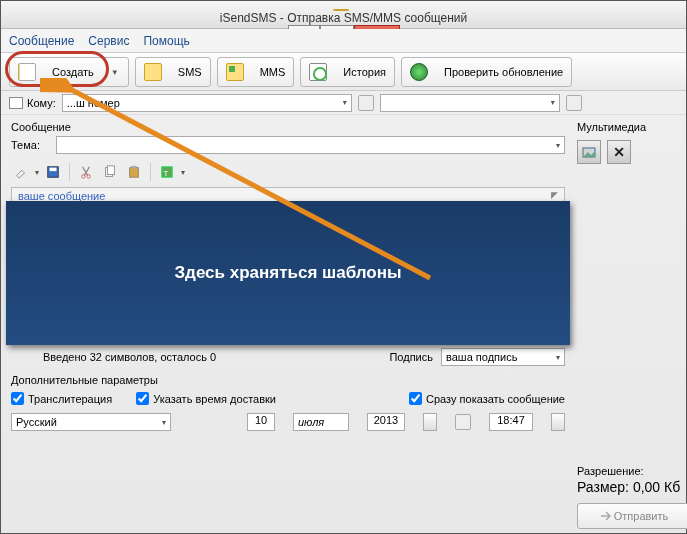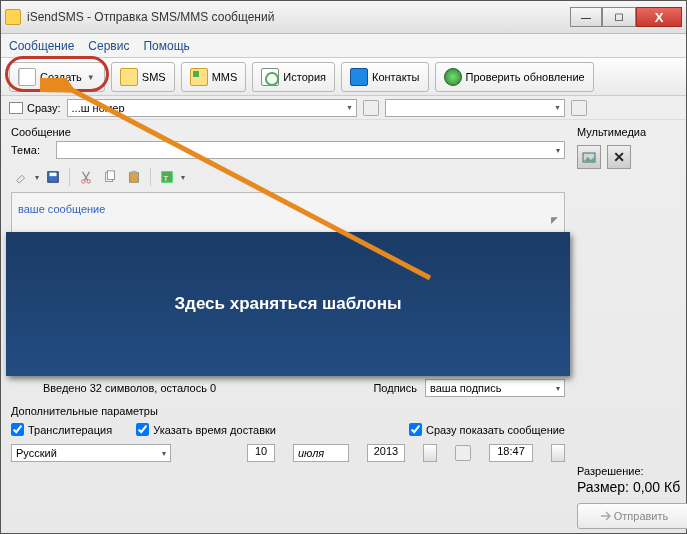--- a/index.html
+++ b/index.html
@@ -1,28 +1,28 @@
 <!DOCTYPE html>
 <html><head>
 <meta charset="utf-8">
 <style>
 * { box-sizing: border-box; margin: 0; padding: 0; }
 body { font-family: "Segoe UI", Tahoma, sans-serif; font-size: 11px; background: #fff; width: 687px; height: 534px; overflow: hidden; }
 .window { width: 687px; height: 534px; border: 1px solid #555; background: linear-gradient(#f0f0f0, #e8e8e8); display: flex; flex-direction: column; }
-.titlebar { height: 28px; background: linear-gradient(#f7f7f7, #e0e0e0); display: flex; align-items: center; padding: 16px 4px; border-bottom: 1px solid #bbb; }
+.titlebar { height: 28px; background: linear-gradient(#f7f7f7, #e0e0e0); display: flex; align-items: center; padding: 8px 4px; border-bottom: 1px solid #bbb; flex-direction: column; }
 .titlebar .app-icon { width: 16px; height: 16px; margin-right: 6px; background: #ffd54f; border: 1px solid #c9a227; border-radius: 2px; }
 .titlebar .title { flex: 1; color: #333; font-size: 12px; }
 .win-btns { display: flex; gap: 0; }
 .win-btn { width: 32px; height: 20px; border: 1px solid #888; background: linear-gradient(#f7f7f7, #dcdcdc); display: flex; align-items: center; justify-content: center; font-size: 10px; }
 .win-btn.max { width: 34px; }
 .win-btn.close { width: 46px; background: linear-gradient(#e86a5f, #c83a2e); color: #fff; border-color: #a02a20; font-size: 13px; font-weight: bold; }
 .menubar { height: 24px; display: flex; align-items: center; padding: 0 8px; gap: 14px; background: #f4f4f4; border-bottom: 1px solid #ccc; color: #1e4d8c; font-size: 12px; }
 .menubar span { cursor: default; }
 .toolbar { height: 38px; display: flex; align-items: center; gap: 6px; padding: 3px 8px; background: linear-gradient(#fdfdfd, #eaeaea); border-bottom: 1px solid #ccc; position: relative; }
-.tb-btn { height: 30px; display: flex; align-items: center; gap: 4px; padding: 0 8px; border: 1px solid #b8b8b8; background: linear-gradient(#fdfdfd, #eeeeee); border-radius: 3px; font-size: 11px; cursor: default; }
+.tb-btn { height: 30px; display: flex; align-items: center; gap: 16px; padding: 0 8px; border: 1px solid #b8b8b8; background: linear-gradient(#fdfdfd, #eeeeee); border-radius: 3px; font-size: 11px; cursor: default; }
 .tb-btn.create { position: relative; }
 .tb-icon { width: 18px; height: 18px; display: inline-block; border-radius: 2px; }
 .ic-doc { background: #fff; border: 1px solid #aaa; box-shadow: 1px 0 0 #ffd54f inset; }
 .ic-sms { background: #ffe082; border: 1px solid #c9a227; }
 .ic-mms { background: #ffe082; border: 1px solid #c9a227; position: relative; }
 .ic-mms::after { content:""; position:absolute; left:2px; top:2px; width:6px; height:6px; background:#4caf50; }
 .ic-hist { background: #fff; border: 1px solid #888; position: relative; }
 .ic-hist::after { content:""; position:absolute; left:3px; top:3px; width:10px;height:10px; border:2px solid #4caf50; border-radius:50%; }
 .ic-cont { background: #1e88e5; border: 1px solid #115293; }
 .ic-check { background: radial-gradient(circle,#6fe06f,#2e7d32); border-radius:50%; border:1px solid #1b5e20; }
@@ -37,21 +37,21 @@
 .content { flex: 1; display: flex; padding: 6px 10px 4px 10px; gap: 12px; }
 .left-col { flex: 1; display: flex; flex-direction: column; }
 .right-col { width: 150px; display: flex; flex-direction: column; }
 .section-label { font-size: 11px; margin-bottom: 3px; }
 .tema-row { display: flex; align-items: center; gap: 16px; margin-bottom: 6px; }
 .tema-input { flex: 1; height: 18px; border: 1px solid #aaa; background: #fff; display:flex; align-items:center; }
 .edit-toolbar { height: 24px; display: flex; align-items: center; gap: 4px; margin-bottom: 3px; }
 .et-btn { width: 20px; height: 20px; border: 1px solid transparent; display:flex; align-items:center; justify-content:center; }
 .et-btn svg { width: 14px; height: 14px; }
 .et-sep { width: 1px; height: 18px; background: #ccc; margin: 0 2px; }
-.msg-header { background: #f4f4f4; border: 1px solid #bbb; border-bottom: none; padding: 10px 6px; color: #3463c4; font-size: 11px; display:flex;flex-direction:column; }
+.msg-header { background: #f4f4f4; border: 1px solid #bbb; border-bottom: none; padding: 2px 6px; color: #3463c4; font-size: 11px; display:flex; }
 .msg-header .tri { margin-left:auto; font-size:9px; color:#888; }
 .msg-body { position: relative; border: 1px solid #bbb; background: #fff; height: 138px; }
 .tooltip-box { position: absolute; left: -6px; top: -4px; right: -6px; bottom: -4px; background: linear-gradient(#1a3b66, #234c82); box-shadow: 2px 3px 6px rgba(0,0,0,0.5); display: flex; align-items: center; justify-content: center; color: #fff; font-size: 17px; font-weight: bold; z-index: 3; }
 .arrow-overlay { position: absolute; left: 40px; top: 78px; z-index: 10; pointer-events: none; }
 .counter-row { display: flex; align-items: center; gap: 8px; margin-top: 6px; font-size: 11px; padding-left: 32px; }
 .counter-row .sig-label { margin-left: auto; }
 .params-label { margin-top: 8px; font-size: 11px; }
 .check-row { display: flex; align-items: center; gap: 24px; margin-top: 6px; font-size: 11px; }
 .chk { display: flex; align-items: center; gap: 4px; }
 .chk input { width: 13px; height: 13px; }
@@ -102,33 +102,29 @@
     </div>
     <div class="tb-btn">
       <span class="tb-icon ic-mms"></span>
       <span>MMS</span>
     </div>
     <div class="tb-btn">
       <span class="tb-icon ic-hist"></span>
       <span>История</span>
     </div>
     <div class="tb-btn">
-      <span class="tb-icon ic-cont"></span>
-      <span>Контакты</span>
-    </div>
-    <div class="tb-btn">
       <span class="tb-icon ic-check"></span>
       <span>Проверить обновление</span>
     </div>
   </div>
 
   <div class="toolbar2">
     <div class="to-label">
       <span class="ic-mail"></span>
-      <span>Сразу:</span>
+      <span>Кому:</span>
     </div>
     <div class="combo" style="width:290px">
       <span>...ш номер</span>
       <span class="arrow">▾</span>
     </div>
     <div class="ic-small"></div>
     <div class="combo" style="width:180px">
       <span class="arrow">▾</span>
     </div>
     <div class="ic-small"></div>
@@ -199,21 +195,21 @@
         <span class="tri">◤</span>
       </div>
       <div class="msg-body">
         <div class="tooltip-box">
           <span>Здесь храняться шаблоны</span>
         </div>
       </div>
       <div class="counter-row">
         <span>Введено 32 символов, осталось 0</span>
         <span class="sig-label">Подпись</span>
-        <div class="combo" style="width:140px">
+        <div class="combo" style="width:124px">
           <span>ваша подпись</span>
           <span class="arrow">▾</span>
         </div>
       </div>
       <div class="params-label">Дополнительные параметры</div>
       <div class="check-row">
         <label class="chk">
             <input type="checkbox" checked="" style="">
             <span>Транслитерация</span>
           </label>

